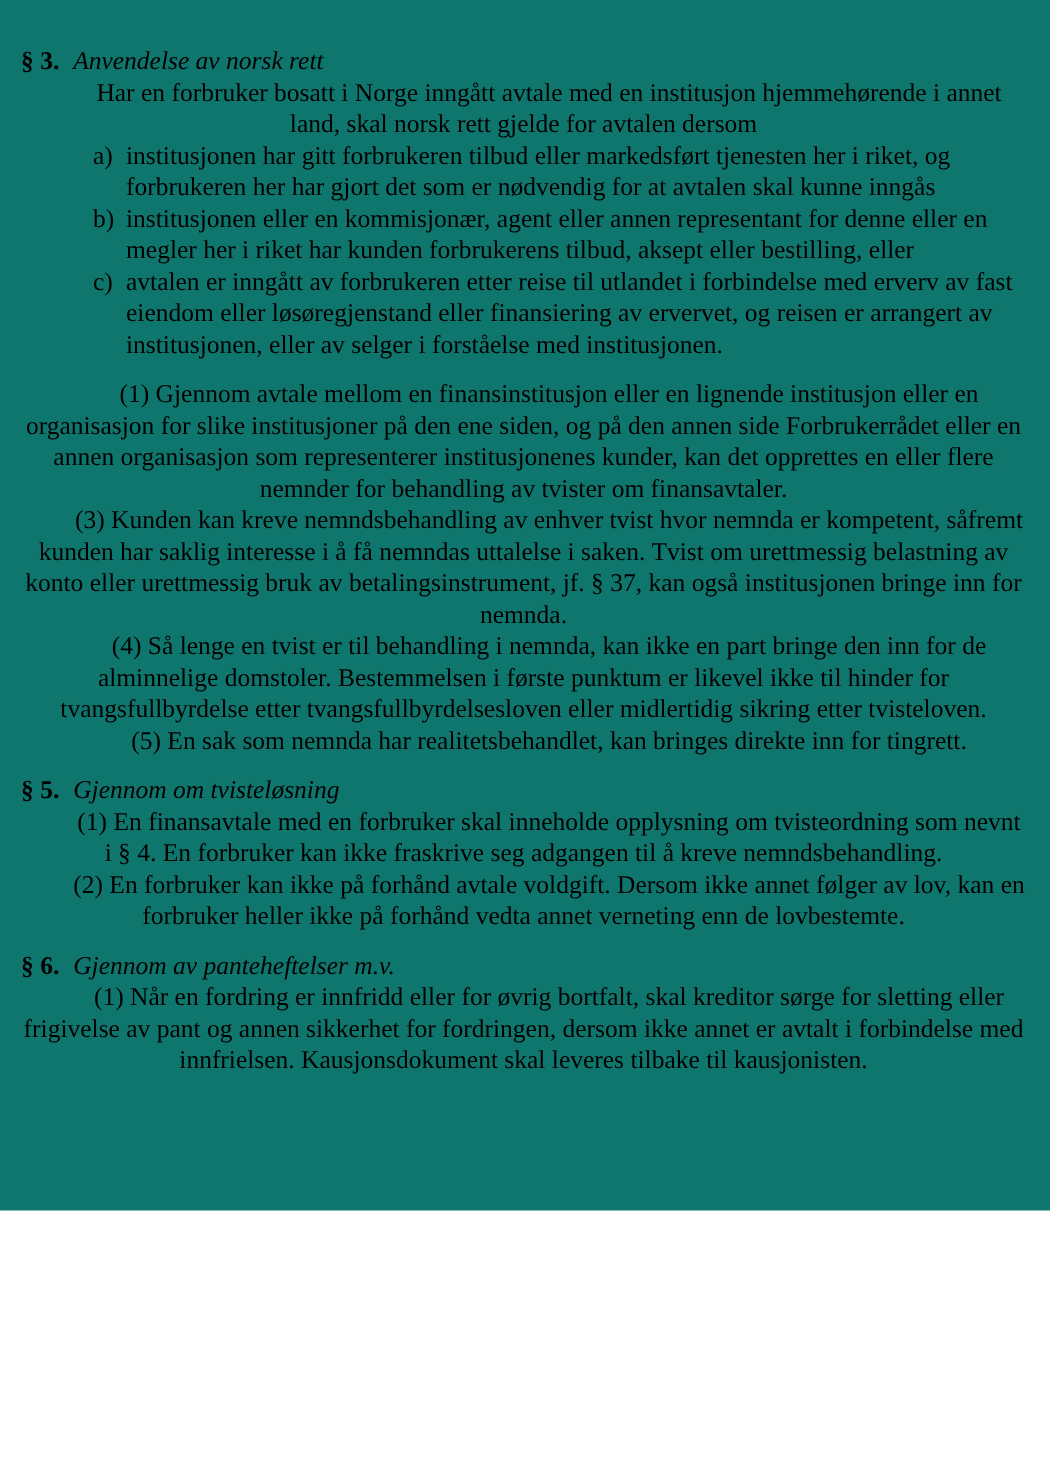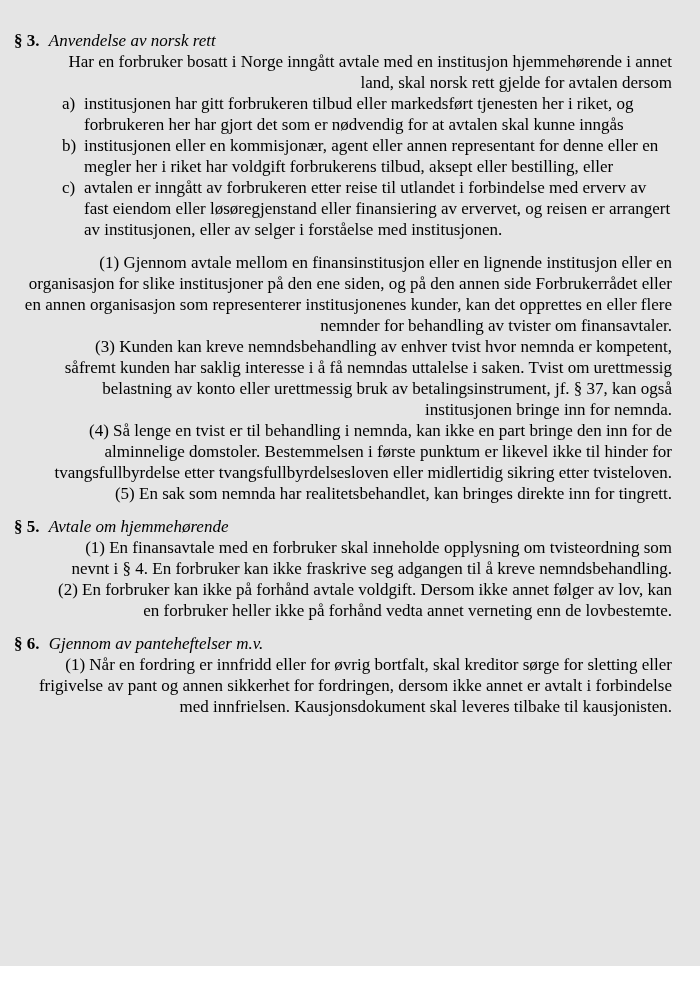--- a/index.html
+++ b/index.html
@@ -4,35 +4,35 @@
 <style>
   * { margin: 0; padding: 0; box-sizing: border-box; }
   html, body { background: #ffffff; }
   body {
     width: 700px; height: 989px;
     font-family: "Liberation Serif", "DejaVu Serif", serif;
     color: #000000;
     overflow: hidden;
   }
   .page {
-    width: 700px; height: 966px;
-    padding: 30px 28px 0 14px;
-    background: #e5e5e5;
+    width: 700px; height: 807px;
+    padding: 30px 16px 0 14px;
+    background: #0f766e;
   }
   .law-section { margin-top: 12px; }
   .law-section.first { margin-top: 0; }
   .heading {
     font-size: 17px; line-height: 21px; font-weight: normal;
   }
   .heading .num { font-weight: bold; }
   .heading .title { font-style: italic; margin-left: 5px; }
   .para {
     font-size: 17px; line-height: 21px;
     text-indent: 34px;
-    text-align: right;
+    text-align: center;
   }
   .items { padding-left: 48px; }
   .list-item {
     display: flex;
     font-size: 17px; line-height: 21px;
   }
   .list-item .marker { flex: 0 0 22px; }
   .list-item .item-text { flex: 1; }
 </style>
 </head>
@@ -46,40 +46,40 @@
       <span class="title">Anvendelse av norsk rett</span>
     </h2>
     <p class="para">Har en forbruker bosatt i Norge inngått avtale med en institusjon hjemmehørende i annet land, skal norsk rett gjelde for avtalen dersom</p>
     <div class="items">
       <div class="list-item">
         <span class="marker">a)</span>
         <span class="item-text">institusjonen har gitt forbrukeren tilbud eller markedsført tjenesten her i riket, og forbrukeren her har gjort det som er nødvendig for at avtalen skal kunne inngås</span>
       </div>
       <div class="list-item">
         <span class="marker">b)</span>
-        <span class="item-text">institusjonen eller en kommisjonær, agent eller annen representant for denne eller en megler her i riket har voldgift forbrukerens tilbud, aksept eller bestilling, eller</span>
+        <span class="item-text">institusjonen eller en kommisjonær, agent eller annen representant for denne eller en megler her i riket har kunden forbrukerens tilbud, aksept eller bestilling, eller</span>
       </div>
       <div class="list-item">
         <span class="marker">c)</span>
         <span class="item-text">avtalen er inngått av forbrukeren etter reise til utlandet i forbindelse med erverv av fast eiendom eller løsøregjenstand eller finansiering av ervervet, og reisen er arrangert av institusjonen, eller av selger i forståelse med institusjonen.</span>
       </div>
     </div>
   </section>
 
   <section class="law-section">
     <p class="para">(1) Gjennom avtale mellom en finansinstitusjon eller en lignende institusjon eller en organisasjon for slike institusjoner på den ene siden, og på den annen side Forbrukerrådet eller en annen organisasjon som representerer institusjonenes kunder, kan det opprettes en eller flere nemnder for behandling av tvister om finansavtaler.</p>
     <p class="para">(3) Kunden kan kreve nemndsbehandling av enhver tvist hvor nemnda er kompetent, såfremt kunden har saklig interesse i å få nemndas uttalelse i saken. Tvist om urettmessig belastning av konto eller urettmessig bruk av betalingsinstrument, jf. § 37, kan også institusjonen bringe inn for nemnda.</p>
     <p class="para">(4) Så lenge en tvist er til behandling i nemnda, kan ikke en part bringe den inn for de alminnelige domstoler. Bestemmelsen i første punktum er likevel ikke til hinder for tvangsfullbyrdelse etter tvangsfullbyrdelsesloven eller midlertidig sikring etter tvisteloven.</p>
     <p class="para">(5) En sak som nemnda har realitetsbehandlet, kan bringes direkte inn for tingrett.</p>
   </section>
 
   <section class="law-section">
     <h2 class="heading">
       <span class="num">§ 5.</span>
-      <span class="title">Avtale om hjemmehørende</span>
+      <span class="title">Gjennom om tvisteløsning</span>
     </h2>
     <p class="para">(1) En finansavtale med en forbruker skal inneholde opplysning om tvisteordning som nevnt i § 4. En forbruker kan ikke fraskrive seg adgangen til å kreve nemndsbehandling.</p>
     <p class="para">(2) En forbruker kan ikke på forhånd avtale voldgift. Dersom ikke annet følger av lov, kan en forbruker heller ikke på forhånd vedta annet verneting enn de lovbestemte.</p>
   </section>
 
   <section class="law-section">
     <h2 class="heading">
       <span class="num">§ 6.</span>
       <span class="title">Gjennom av panteheftelser m.v.</span>
     </h2>

